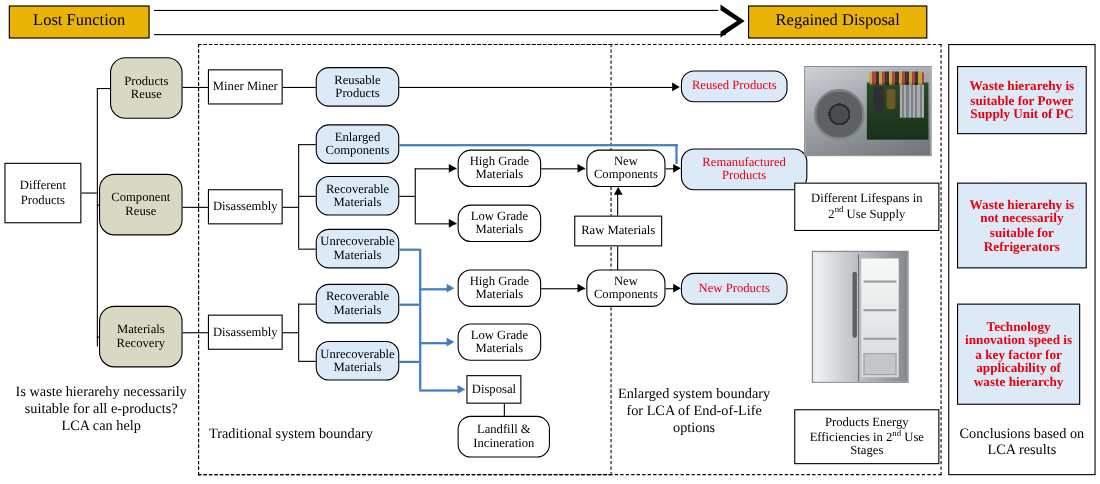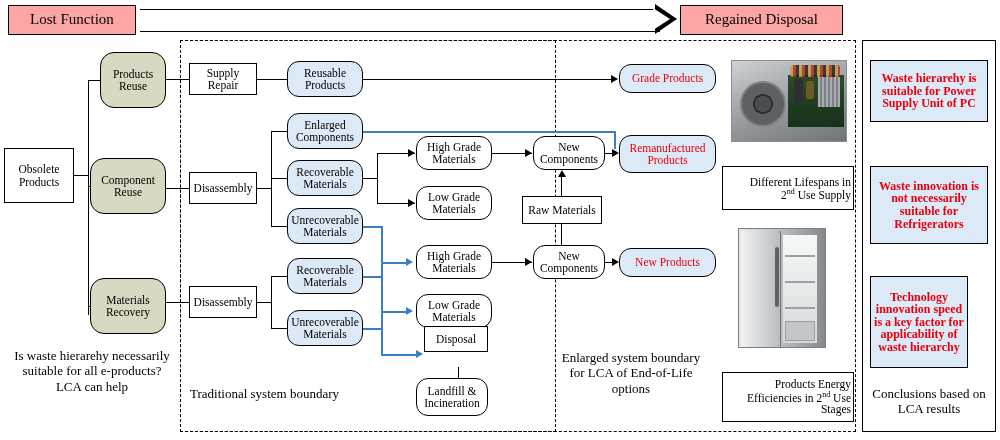--- a/index.html
+++ b/index.html
@@ -22,22 +22,22 @@
     text-align:center;
     line-height:1.05;
     font-size:11.5px;
     background:#ffffff;
     padding:1px 2px;
   }
   .blue{background:#dce9f7;}
   .olive{background:#d9d9c3;border-radius:14px;}
   .round{border-radius:12px;}
   .pinkbox{background:#dce9f7;color:#e8000d;}
-  .hdr{background:#fca5a5;font-size:15px;}
-  .plain{border:none;background:transparent;align-items:flex-end;}
+  .hdr{background:#eab308;font-size:15px;}
+  .plain{border:none;background:transparent;}
   
   .h-line{position:absolute;background:#000;height:1.4px;}
   .v-line{position:absolute;background:#000;width:1.4px;}
   .h-blue{position:absolute;background:#3a7fc1;height:1.6px;}
   .v-blue{position:absolute;background:#3a7fc1;width:1.6px;}
   .arrow-r{
     position:absolute;width:0;height:0;
     border-top:4px solid transparent;
     border-bottom:4px solid transparent;
     border-left:7px solid #000;
@@ -88,21 +88,21 @@
 
 <div class="box hdr" style="left:680px;top:5px;width:163px;height:30px;">
   <span>Regained Disposal</span>
 </div>
 
 <div class="bigarrow-body" style="left:140px;top:9px;width:520px;height:21px;"></div>
 <div class="abs" style="left:655px;top:4px;width:0;height:0;border-top:15px solid transparent;border-bottom:15px solid transparent;border-left:22px solid #000;"></div>
 <div class="abs" style="left:653px;top:8px;width:0;height:0;border-top:11px solid transparent;border-bottom:11px solid transparent;border-left:17px solid #fff;"></div>
 
 <div class="box" style="left:4px;top:148px;width:70px;height:55px;">
-  <span>Obsolete Products</span>
+  <span>Different Products</span>
 </div>
 
 <div class="h-line" style="left:74px;top:175px;width:14px;"></div>
 <div class="v-line" style="left:88px;top:80px;height:235px;"></div>
 <div class="h-line" style="left:88px;top:80px;width:12px;"></div>
 <div class="h-line" style="left:88px;top:186px;width:12px;"></div>
 <div class="h-line" style="left:88px;top:306px;width:12px;"></div>
 
 <div class="box olive" style="left:100px;top:52px;width:66px;height:56px;">
   <span>Products Reuse</span>
@@ -127,43 +127,43 @@
 <div class="caption" style="left:556px;top:350px;width:150px;">
   <span>Enlarged system boundary for LCA of End-of-Life options</span>
 </div>
 
 <div class="solidframe" style="left:862px;top:40px;width:134px;height:392px;"></div>
 
 <div class="box pinkbox" style="left:870px;top:60px;width:118px;height:62px;font-size:12px;font-weight:bold;">
   <span>Waste hierarehy is suitable for Power Supply Unit of PC</span>
 </div>
 <div class="box pinkbox" style="left:870px;top:166px;width:118px;height:78px;font-size:12px;font-weight:bold;">
-  <span>Waste innovation is not necessarily suitable for Refrigerators</span>
-</div>
-<div class="box pinkbox" style="left:870px;top:276px;width:98px;height:92px;font-size:12px;font-weight:bold;">
+  <span>Waste hierarehy is not necessarily suitable for Refrigerators</span>
+</div>
+<div class="box pinkbox" style="left:870px;top:276px;width:112px;height:92px;font-size:12px;font-weight:bold;">
   <span>Technology innovation speed is a key factor for applicability of waste hierarchy</span>
 </div>
 <div class="caption" style="left:866px;top:386px;width:126px;">
   <span>Conclusions based on LCA results</span>
 </div>
 
 <div class="box" style="left:189px;top:63px;width:68px;height:32px;">
-  <span>Supply Repair</span>
+  <span>Miner Miner</span>
 </div>
 <div class="h-line" style="left:166px;top:79px;width:23px;"></div>
 
 <div class="h-line" style="left:257px;top:79px;width:30px;"></div>
 <div class="box blue round" style="left:287px;top:61px;width:76px;height:36px;">
   <span>Reusable Products</span>
 </div>
 
 <div class="h-line" style="left:363px;top:79px;width:248px;"></div>
 <div class="arrow-r" style="left:611px;top:75px;"></div>
 <div class="box pinkbox round" style="left:619px;top:64px;width:97px;height:29px;font-size:11.5px;">
-  <span>Grade Products</span>
+  <span>Reused Products</span>
 </div>
 
 <div class="box" style="left:189px;top:172px;width:68px;height:32px;">
   <span>Disassembly</span>
 </div>
 <div class="h-line" style="left:166px;top:188px;width:23px;"></div>
 
 <div class="h-line" style="left:257px;top:188px;width:14px;"></div>
 <div class="v-line" style="left:271px;top:131px;height:95px;"></div>
 <div class="h-line" style="left:271px;top:131px;width:16px;"></div>
@@ -198,21 +198,21 @@
 </div>
 
 <div class="h-line" style="left:492px;top:153px;width:40px;"></div>
 <div class="arrow-r" style="left:525px;top:149px;"></div>
 <div class="box round" style="left:533px;top:136px;width:72px;height:34px;">
   <span>New Components</span>
 </div>
 
 <div class="h-line" style="left:605px;top:153px;width:10px;"></div>
 <div class="arrow-r" style="left:612px;top:149px;"></div>
-<div class="box pinkbox round" style="left:619px;top:135px;width:97px;height:38px;font-size:11.5px;">
+<div class="box pinkbox round" style="left:619px;top:135px;width:115px;height:38px;font-size:11.5px;">
   <span>Remanufactured Products</span>
 </div>
 
 <div class="box" style="left:522px;top:196px;width:80px;height:28px;">
   <span>Raw Materials</span>
 </div>
 <div class="v-line" style="left:561px;top:176px;height:20px;"></div>
 <div class="arrow-u" style="left:558px;top:170px;"></div>
 <div class="v-line" style="left:561px;top:224px;height:24px;"></div>
 <div class="arrow-u" style="left:558px;top:246px;border-bottom:none;border-top:7px solid #000;"></div>
@@ -245,24 +245,24 @@
 <div class="arrow-r-blue" style="left:406px;top:307px;"></div>
 <div class="h-blue" style="left:381px;top:354px;width:38px;"></div>
 <div class="arrow-r-blue" style="left:416px;top:350px;"></div>
 
 <div class="box round" style="left:416px;top:245px;width:76px;height:34px;">
   <span>High Grade Materials</span>
 </div>
 <div class="box round" style="left:416px;top:294px;width:76px;height:34px;">
   <span>Low Grade Materials</span>
 </div>
-<div class="box" style="left:424px;top:326px;width:64px;height:26px;">
+<div class="box" style="left:424px;top:341px;width:50px;height:26px;">
   <span>Disposal</span>
 </div>
-<div class="box round" style="left:416px;top:378px;width:72px;height:38px;">
+<div class="box round" style="left:416px;top:378px;width:84px;height:38px;">
   <span>Landfill &amp; Incineration</span>
 </div>
 <div class="v-line" style="left:458px;top:367px;height:11px;"></div>
 
 <div class="h-line" style="left:492px;top:262px;width:40px;"></div>
 <div class="arrow-r" style="left:525px;top:258px;"></div>
 <div class="box round" style="left:533px;top:245px;width:72px;height:34px;">
   <span>New Components</span>
 </div>
 <div class="h-line" style="left:605px;top:262px;width:10px;"></div>

